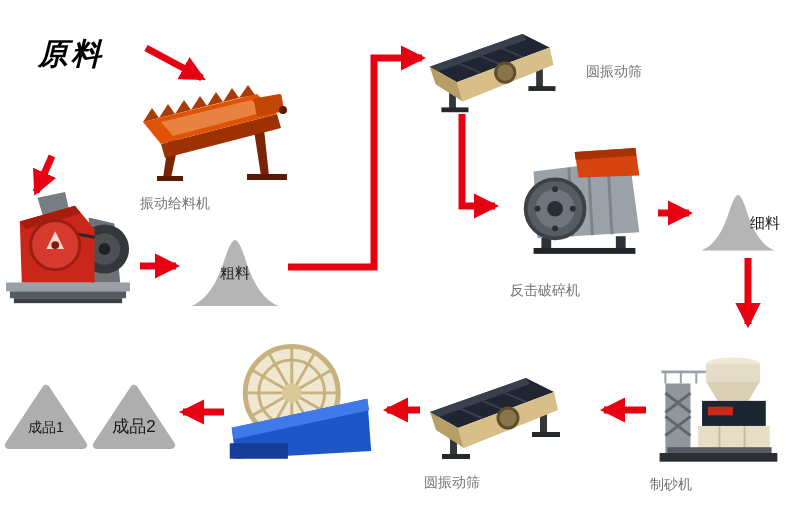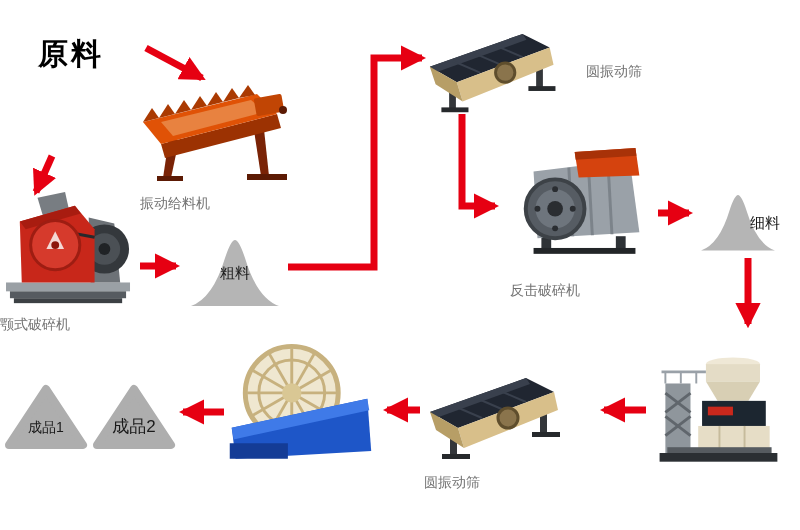--- a/index.html
+++ b/index.html
@@ -6,21 +6,21 @@
   html,body{margin:0;padding:0;background:#fff;}
   .stage{
     position:relative;width:800px;height:530px;background:#fff;overflow:hidden;
     font-family:"Liberation Sans","DejaVu Sans",sans-serif;
   }
   .arrows{position:absolute;left:0;top:0;width:800px;height:530px;}
   .arrow-line{stroke:var(--arrow,#e60012);stroke-width:7;fill:none;}
   .arrow-head{fill:var(--arrow,#e60012);}
   .title{
     position:absolute;left:38px;top:34px;font-size:30px;font-weight:bold;
-    color:#000;letter-spacing:3px;
+    color:#000;letter-spacing:3px;font-style:italic;
   }
   .node{position:absolute;}
   .node svg{display:block;width:100%;height:100%;}
   .label{
     position:absolute;font-size:14px;color:#737373;line-height:18px;
   }
   .pile-label{
     position:absolute;text-align:center;font-size:15px;color:#1a1a1a;line-height:18px;
   }
 </style>
@@ -82,21 +82,20 @@
       <circle cx="102" cy="62" r="6" fill="#202326"></circle>
       <polygon points="34,10 62,4 66,22 40,30" fill="#787d82"></polygon>
       <polygon points="16,34 72,18 92,42 92,96 18,96" fill="#c8271a"></polygon>
       <polygon points="16,34 72,18 78,26 22,42" fill="#a81c10"></polygon>
       <line x1="70" y1="46" x2="92" y2="50" stroke="#26292c" stroke-width="3"></line>
       <circle cx="52" cy="58" r="25" fill="#d63a2c" stroke="#9e1d12" stroke-width="3"></circle>
       <polygon points="52,44 61,62 43,62" fill="#f4d9d5"></polygon>
       <circle cx="52" cy="58" r="4" fill="#8c170c"></circle>
     </svg>
   </div>
-  <div class="label" style="left:0px;top:315px;width:130px;">颚式破碎机</div>
 
   <div class="node" style="left:185px;top:232px;width:100px;height:80px;">
     <svg viewBox="0 0 100 80">
       <path d="M6 74 Q28 66 40 26 Q46 8 50 8 Q54 8 60 26 Q72 66 94 74 Z" fill="#b5b5b5"></path>
     </svg>
   </div>
   <div class="pile-label" style="left:185px;top:264px;width:100px;">粗料</div>
 
   <div class="node" style="left:424px;top:28px;width:145px;height:95px;">
     <svg viewBox="0 0 150 98">
@@ -162,20 +161,21 @@
       <polygon points="60,32 116,32 104,52 72,52" fill="#d8cfb4"></polygon>
       <rect x="56" y="52" width="66" height="26" fill="#1c2630"></rect>
       <rect x="62" y="58" width="26" height="9" fill="#c9281c"></rect>
       <rect x="52" y="78" width="74" height="24" fill="#e6ddc6"></rect>
       <line x1="74" y1="78" x2="74" y2="102" stroke="#c6bb9c" stroke-width="2"></line>
       <line x1="100" y1="78" x2="100" y2="102" stroke="#c6bb9c" stroke-width="2"></line>
       <rect x="20" y="100" width="108" height="8" fill="#565b60"></rect>
       <rect x="12" y="106" width="122" height="9" fill="#2b2f33"></rect>
     </svg>
   </div>
+  <div class="label" style="left:650px;top:475px;width:140px;">制砂机</div>
 
   <div class="node" style="left:424px;top:372px;width:150px;height:98px;">
     <svg viewBox="0 0 150 98">
       <rect x="26" y="62" width="7" height="22" fill="#33363a"></rect>
       <rect x="116" y="40" width="7" height="22" fill="#33363a"></rect>
       <rect x="18" y="82" width="28" height="5" fill="#26292c"></rect>
       <rect x="108" y="60" width="28" height="5" fill="#26292c"></rect>
       <polygon points="6,40 102,6 130,20 34,56" fill="#202631"></polygon>
       <polygon points="6,40 102,6 106,12 12,46" fill="#39404d"></polygon>
       <line x1="30" y1="34" x2="58" y2="46" stroke="#39404d" stroke-width="2"></line>

